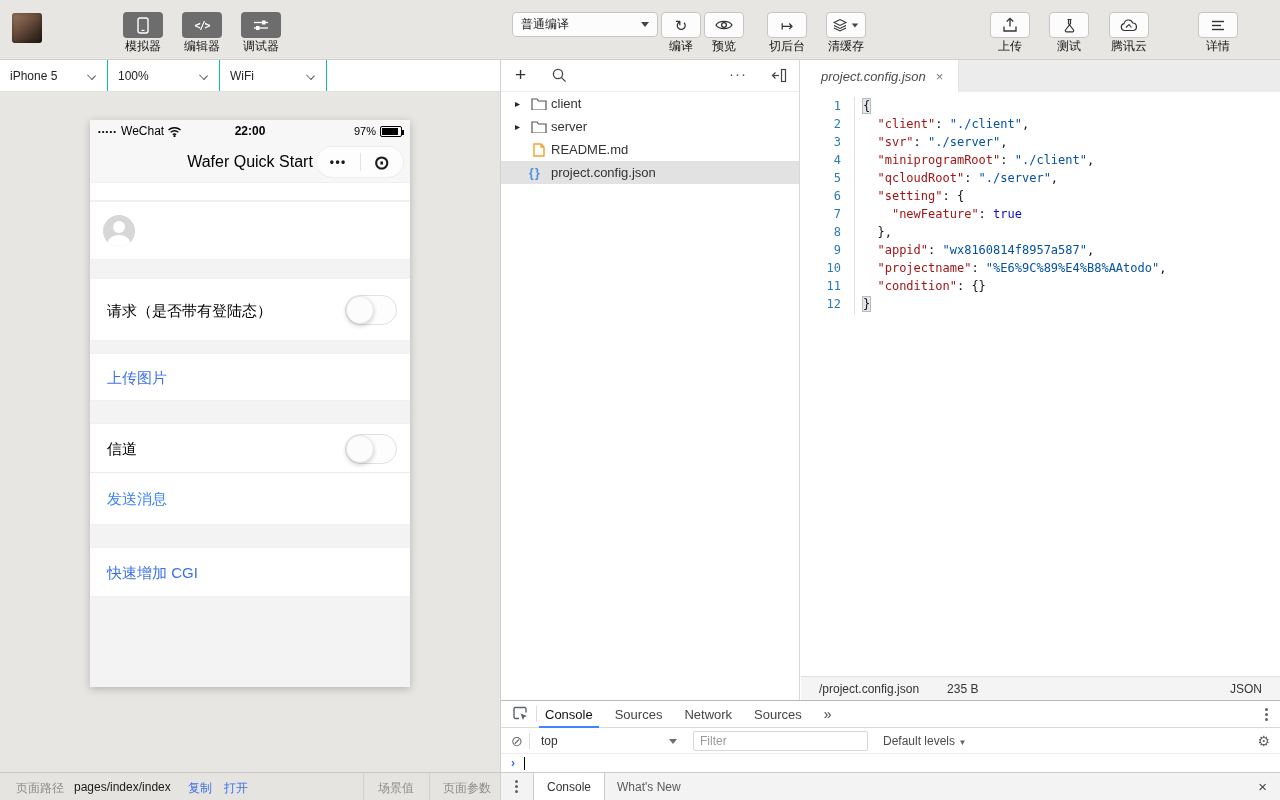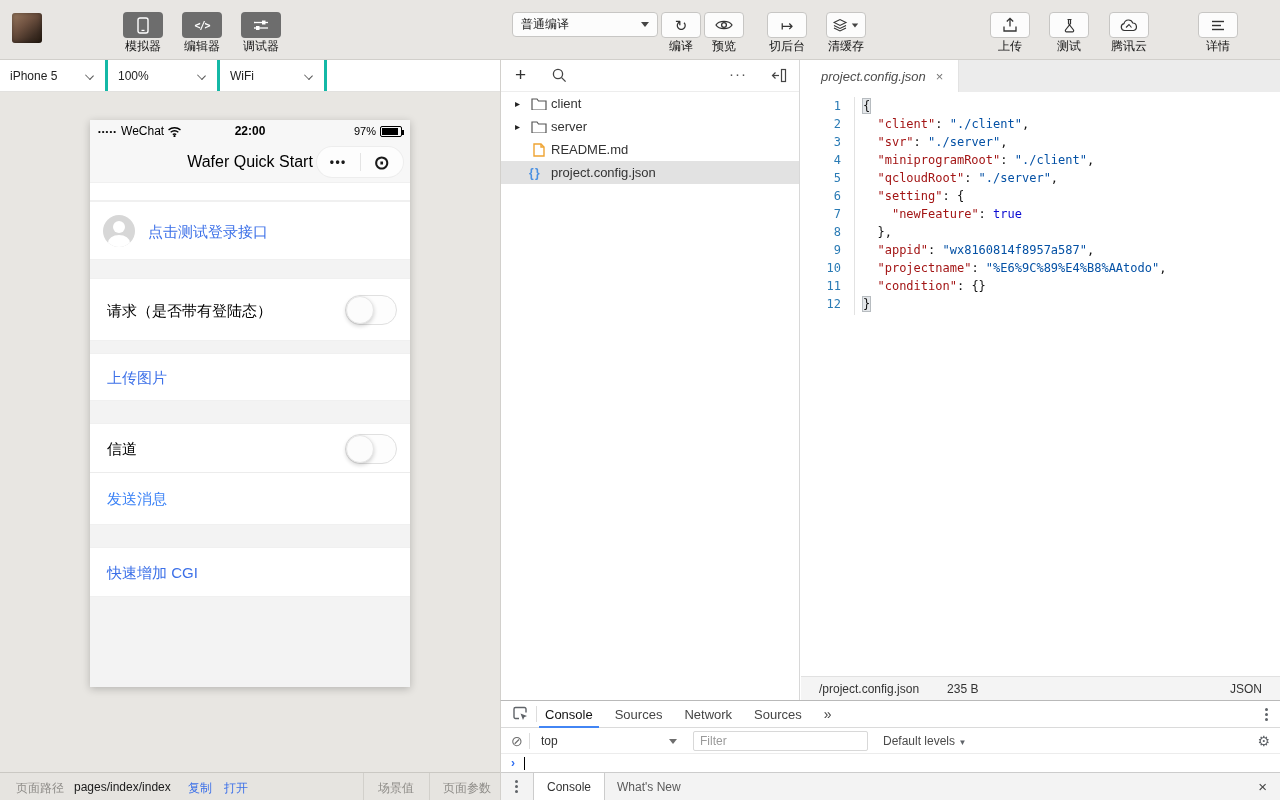--- a/index.html
+++ b/index.html
@@ -23,21 +23,21 @@
   .caret-dn { width:0; height:0; border-left:4px solid transparent; border-right:4px solid transparent;
               border-top:5px solid #444; display:inline-block; }
   .cselect { position:absolute; left:512px; top:12px; width:146px; height:25px; background:#fcfcfc;
              border:1px solid #c7c6c4; border-radius:4px; font-size:12px; color:#222;
              display:flex; align-items:center; padding:0 8px; }
   .cselect .caret-dn { position:absolute; right:8px; }
 
   
   .sim-controls { position:absolute; left:0; top:60px; width:500px; height:32px; background:#fff;
                   border-bottom:1px solid #e2e1df; display:flex; z-index:4; }
-  .seg { position:relative; height:100%; border-right:3px solid #14b8a6; font-size:12px; color:#222;
+  .seg { position:relative; height:100%; border-right:1px solid #14b8a6; font-size:12px; color:#222;
          display:flex; align-items:center; padding:0 10px; }
   .seg .chev { position:absolute; right:12px; top:12px; width:7px; height:7px; border-right:1.5px solid #555;
                border-bottom:1.5px solid #555; transform:rotate(45deg) scale(1,.8); }
 
   
   .sim-area { position:absolute; left:0; top:92px; width:500px; height:680px; background:#e8e6e2; }
   .phone { position:absolute; left:90px; top:28px; width:320px; height:567px; background:#f3f3f3;
            box-shadow:0 2px 8px rgba(0,0,0,.22); }
   .ph-status { position:absolute; left:0; top:0; width:100%; height:22px; background:#f7f7f7;
                display:flex; align-items:center; padding:0 8px; font-size:11px; color:#000; }
@@ -296,21 +296,20 @@
         </div>
       </div>
 
       <div class="prow" style="top:62px;height:19px;"></div>
 
       <div class="prow" style="top:81px;height:59px;">
         <div class="uavatar">
             <i class="head"></i>
             <i class="body"></i>
           </div>
-        <span class="plink" style="position:absolute;left:58px;top:0;line-height:59px;">点击测试登录接口</span>
       </div>
 
       <div class="prow" style="top:233px;height:48px;">
         <span class="plink" style="position:absolute;left:17px;top:0;line-height:48px;">上传图片</span>
       </div>
 
       <div class="prow" style="top:158px;height:63px;">
         <span class="plabel" style="position:absolute;left:17px;top:0;line-height:63px;">请求（是否带有登陆态）</span>
         <div class="toggle" style="top:16px;">
             <div class="knob"></div>

